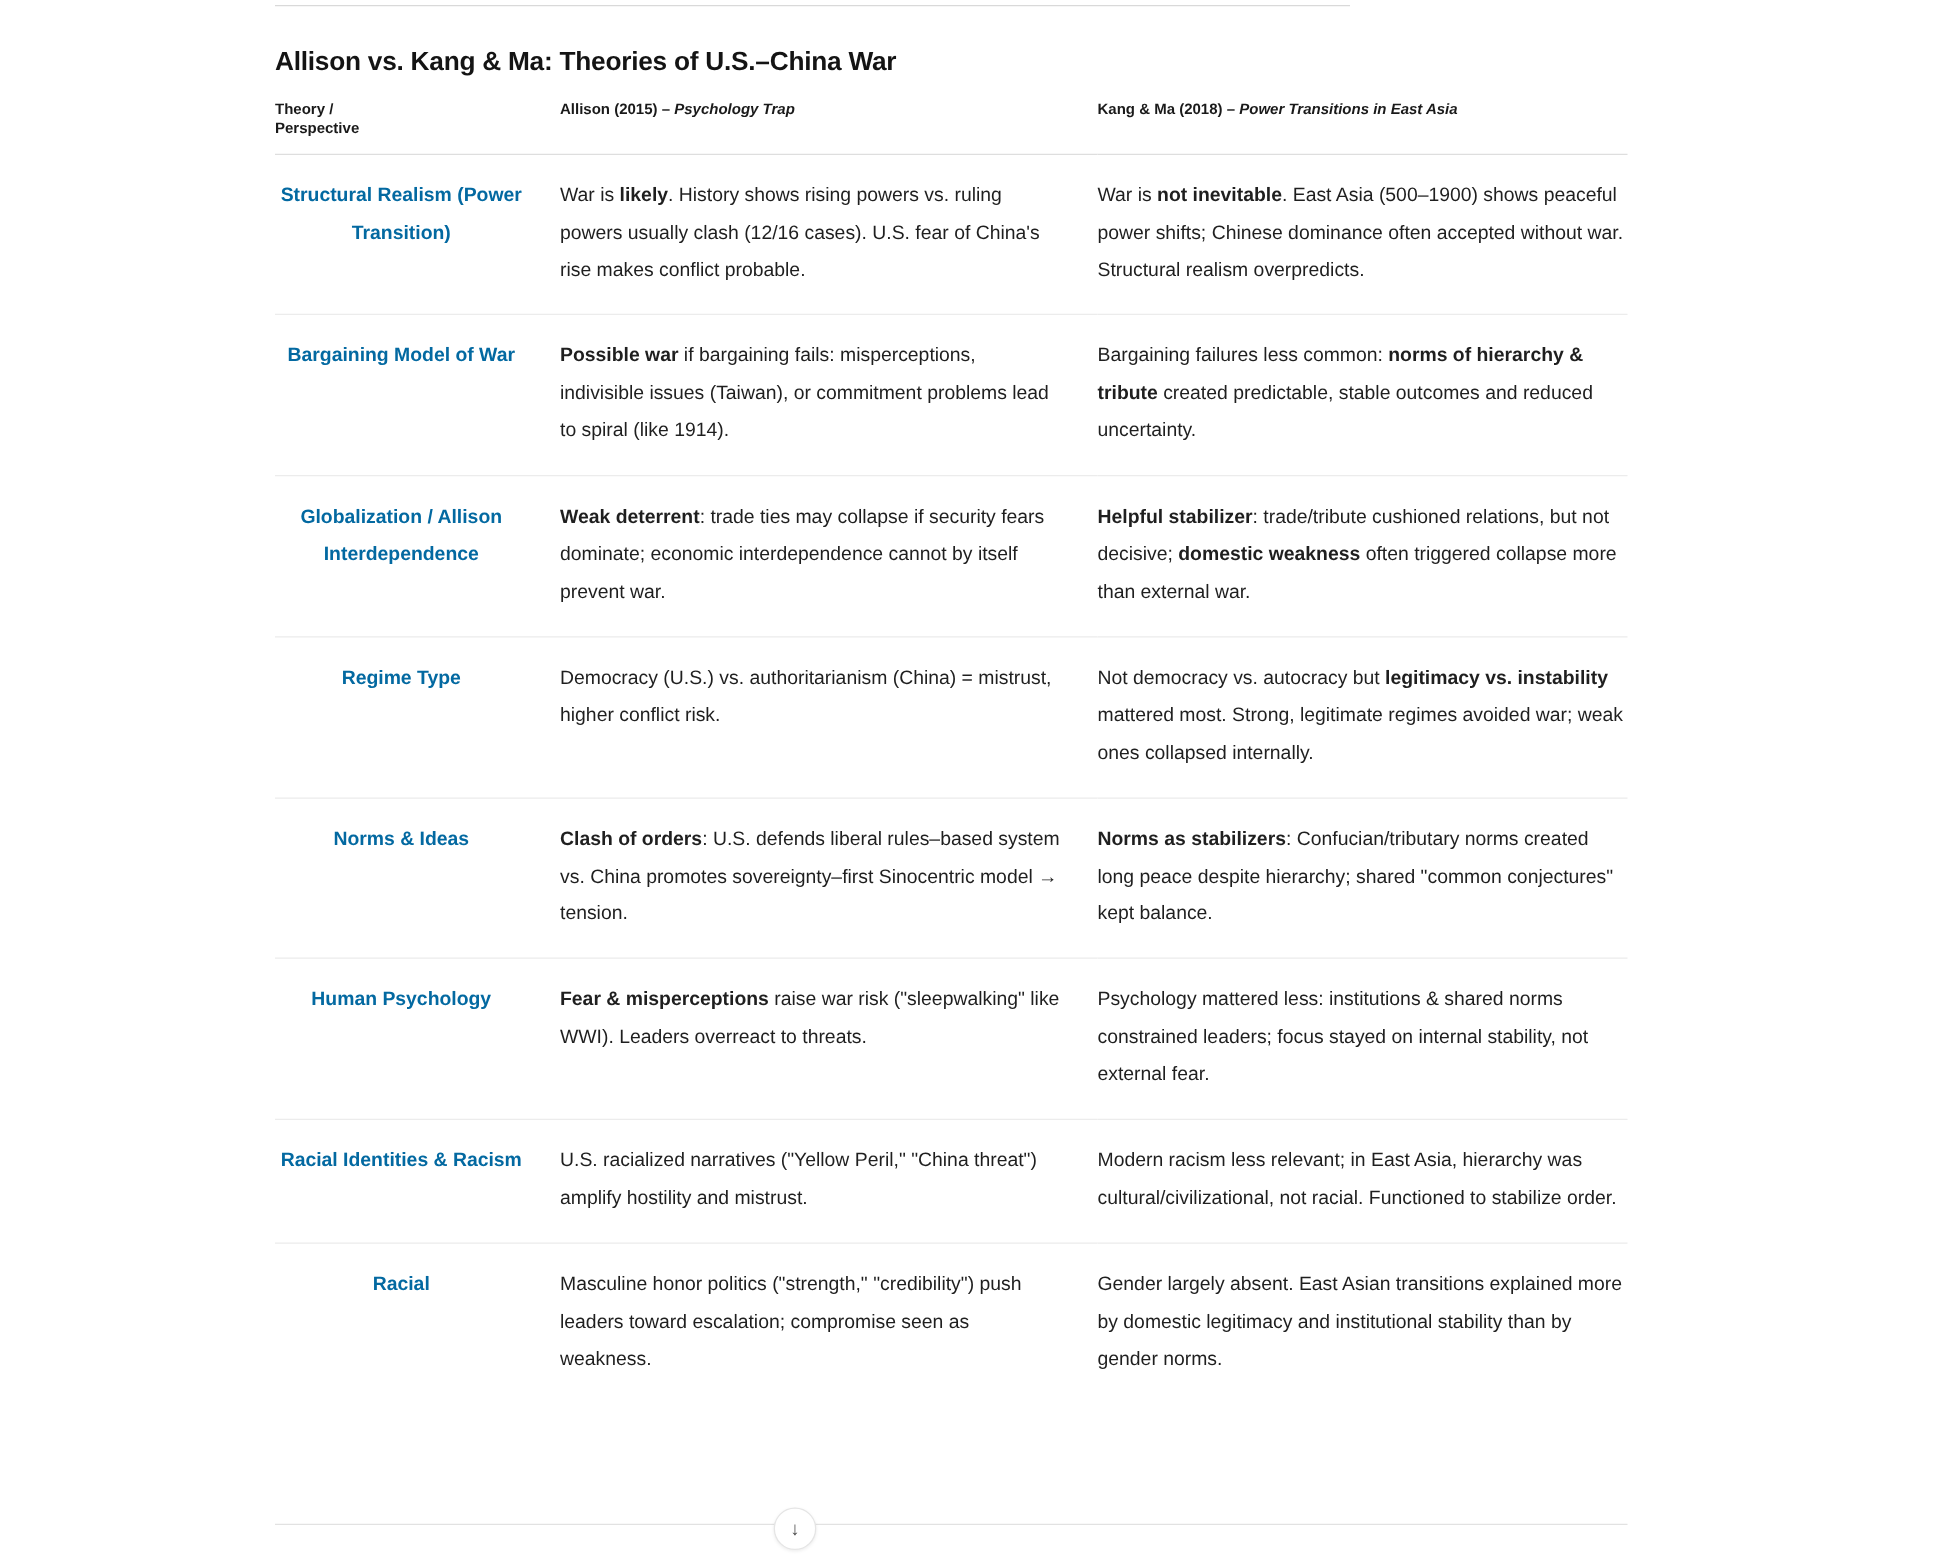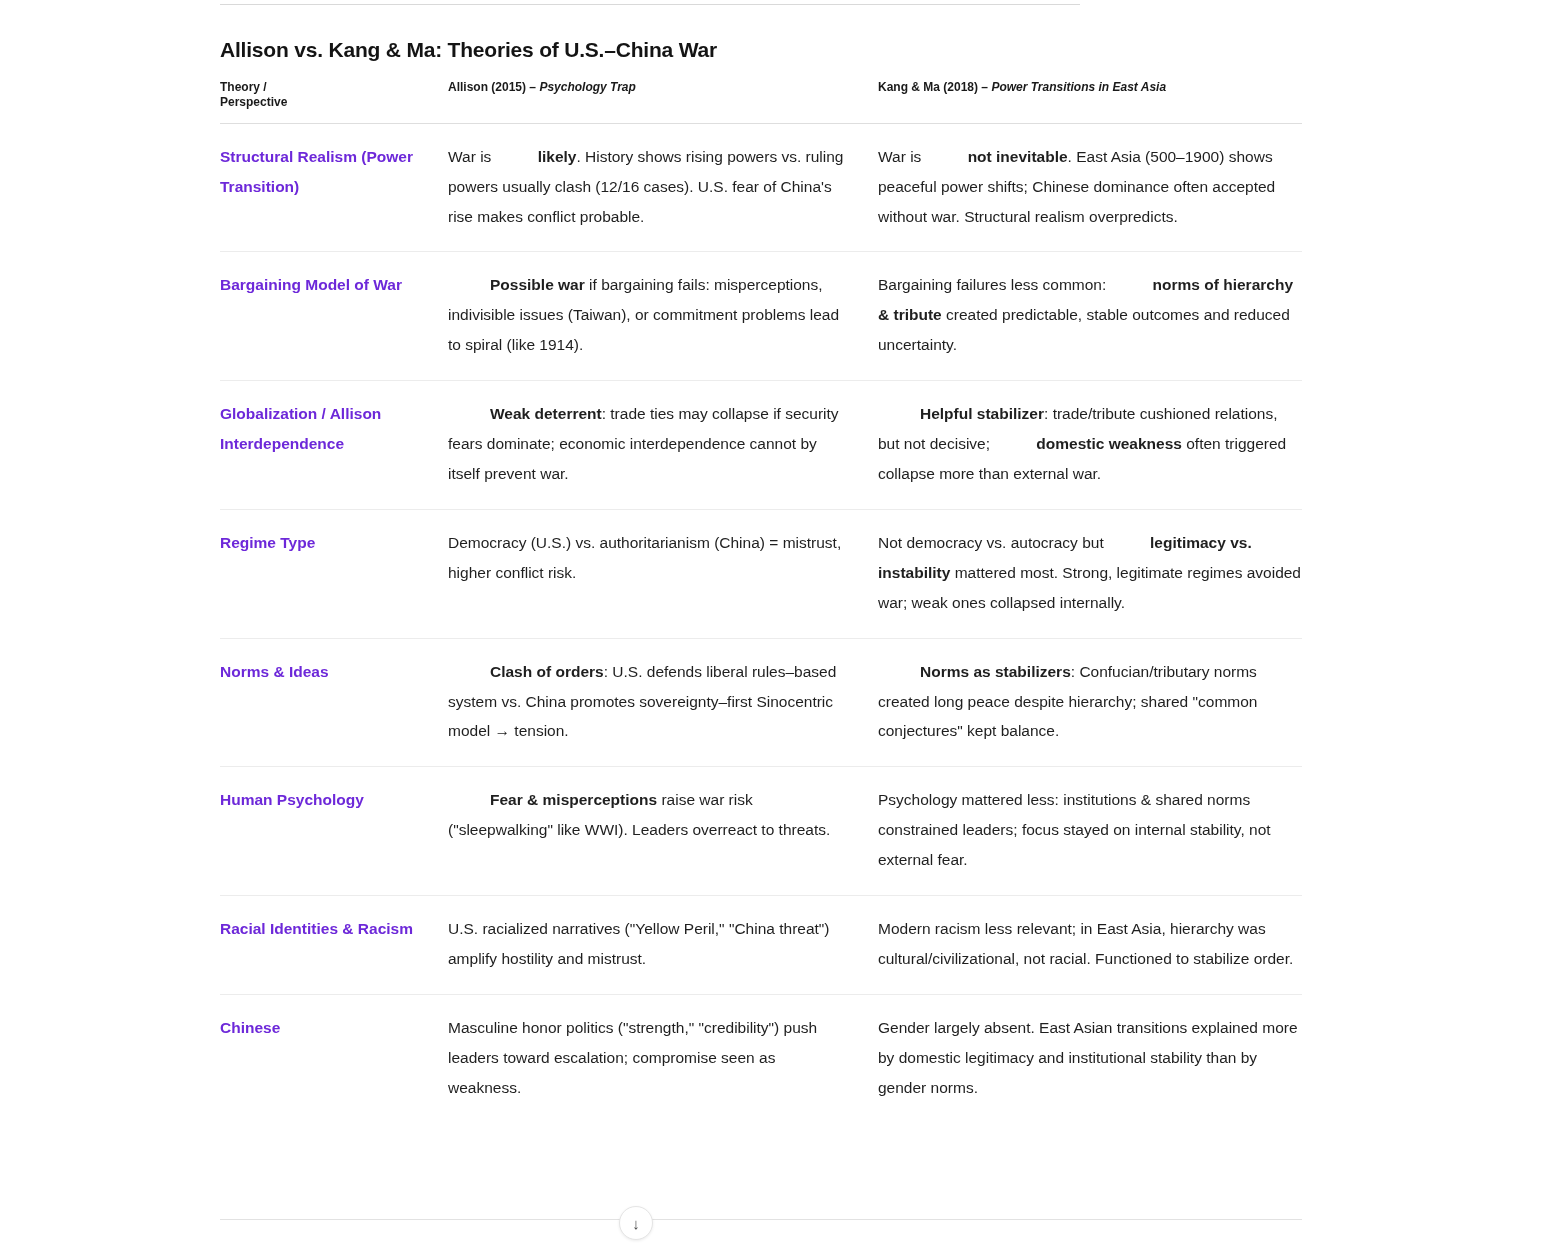--- a/index.html
+++ b/index.html
@@ -65,26 +65,27 @@
   table.matrix td {
     vertical-align: top;
     font-size: 15.5px;
     line-height: 1.93;
     padding: 18px 26px 20px 0;
     border-bottom: 1px solid #ececec;
     color: #1f1f1f;
   }
   table.matrix td.c0 {
     font-weight: bold;
-    color: #6d28d9;
+    color: #0369a1;
+    text-align: center;
   }
   table.matrix td.c2 { padding-right: 0; }
   table.matrix tr:last-child td { border-bottom: none; }
   .em { font-style: italic; font-weight: bold; }
-  b { font-weight: bold; margin-left: 42px; }
+  b { font-weight: bold; }
   .bottom-rule {
     position: absolute;
     bottom: 24px;
     left: 220px;
     width: 1082px;
     height: 1px;
     background: #e2e2e2;
   }
   .scroll-hint {
     position: absolute;
@@ -160,21 +161,21 @@
             <td class="c0">Human Psychology</td>
             <td class="c1"><b>Fear &amp; misperceptions</b> raise war risk ("sleepwalking" like WWI). Leaders overreact to threats.</td>
             <td class="c2">Psychology mattered less: institutions &amp; shared norms constrained leaders; focus stayed on internal stability, not external fear.</td>
           </tr>
           <tr>
             <td class="c0">Racial Identities &amp; Racism</td>
             <td class="c1">U.S. racialized narratives ("Yellow Peril," "China threat") amplify hostility and mistrust.</td>
             <td class="c2">Modern racism less relevant; in East Asia, hierarchy was cultural/civilizational, not racial. Functioned to stabilize order.</td>
           </tr>
           <tr>
-            <td class="c0">Chinese</td>
+            <td class="c0">Racial</td>
             <td class="c1">Masculine honor politics ("strength," "credibility") push leaders toward escalation; compromise seen as weakness.</td>
             <td class="c2">Gender largely absent. East Asian transitions explained more by domestic legitimacy and institutional stability than by gender norms.</td>
           </tr>
         </tbody>
     </table>
 
   </div>
 
   <div class="bottom-rule"></div>
 

